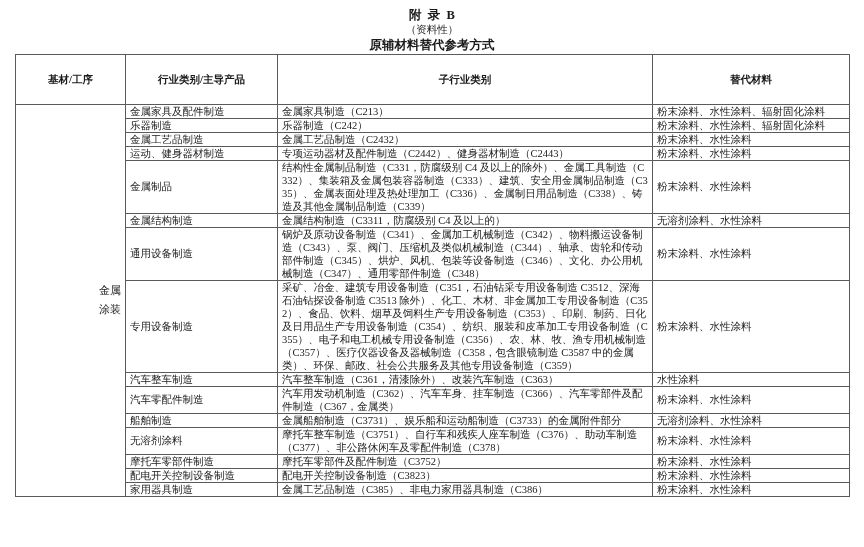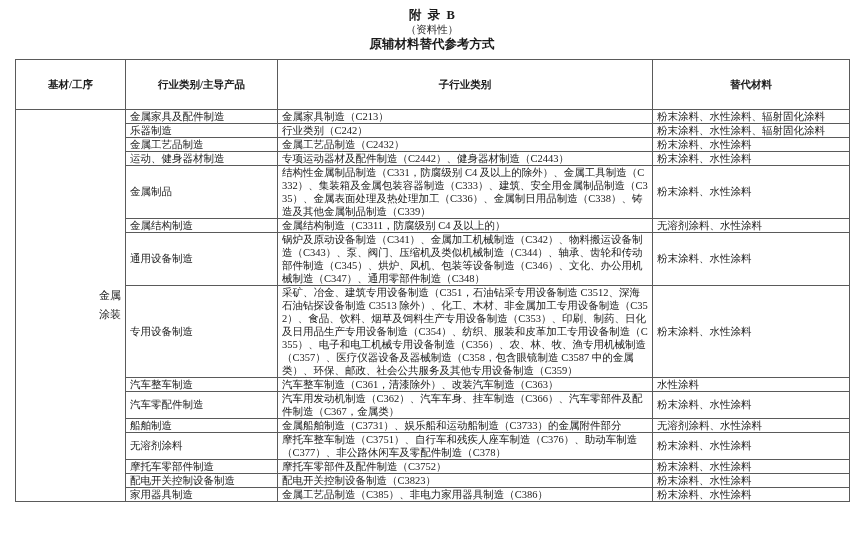--- a/index.html
+++ b/index.html
@@ -3,24 +3,24 @@
 <meta charset="utf-8">
 <style>
   * { margin:0; padding:0; box-sizing:border-box; }
   html,body { background:#ffffff; }
   body {
     width:864px; height:547px; overflow:hidden;
     font-family:"Liberation Serif","DejaVu Serif",serif;
     color:#1a1a1a;
   }
   .page { padding:7px 15px 4px 15px; }
-  .title-block { text-align:center; margin-bottom:5px; }
+  .title-block { text-align:center; }
   .t1 { font-size:12.5px; font-weight:bold; white-space:pre; line-height:1.3; }
   .t2 { font-size:10.5px; line-height:1.3; }
-  .t3 { font-size:12.5px; font-weight:bold; line-height:1.35;font-family:Liberation Mono, monospace; }
+  .t3 { font-size:12.5px; font-weight:bold; line-height:1.35; }
   table.doc-table {
     border-collapse:collapse; table-layout:fixed; width:834px;
   }
   .doc-table th, .doc-table td {
     border:1px solid #5a5a5a;
     font-size:10.5px; line-height:13px;
     padding:0 4px;
     vertical-align:middle;
     word-break:break-all;
   }
@@ -63,21 +63,21 @@
     </thead>
     <tbody>
         <tr>
           <td rowspan="15" class="group-cell"><span class="group-label">金属涂装</span></td>
           <td class="c-industry">金属家具及配件制造</td>
           <td class="c-sub">金属家具制造（C213）</td>
           <td class="c-alt">粉末涂料、水性涂料、辐射固化涂料</td>
         </tr>
         <tr>
           <td class="c-industry">乐器制造</td>
-          <td class="c-sub">行业类别（C242）</td>
+          <td class="c-sub">乐器制造（C242）</td>
           <td class="c-alt">粉末涂料、水性涂料、辐射固化涂料</td>
         </tr>
         <tr>
           <td class="c-industry">金属工艺品制造</td>
           <td class="c-sub">金属工艺品制造（C2432）</td>
           <td class="c-alt">粉末涂料、水性涂料</td>
         </tr>
         <tr>
           <td class="c-industry">运动、健身器材制造</td>
           <td class="c-sub">专项运动器材及配件制造（C2442）、健身器材制造（C2443）</td>

